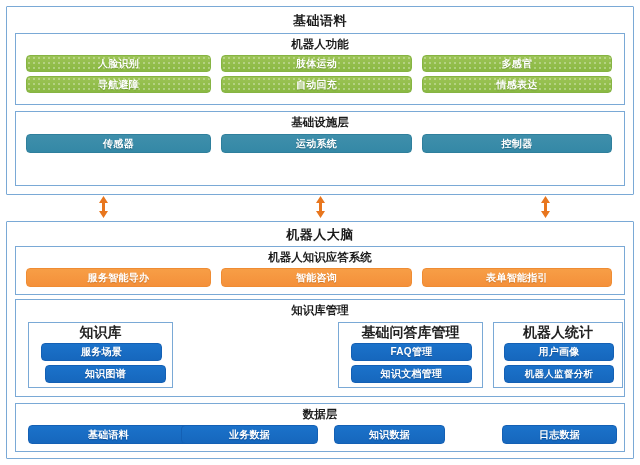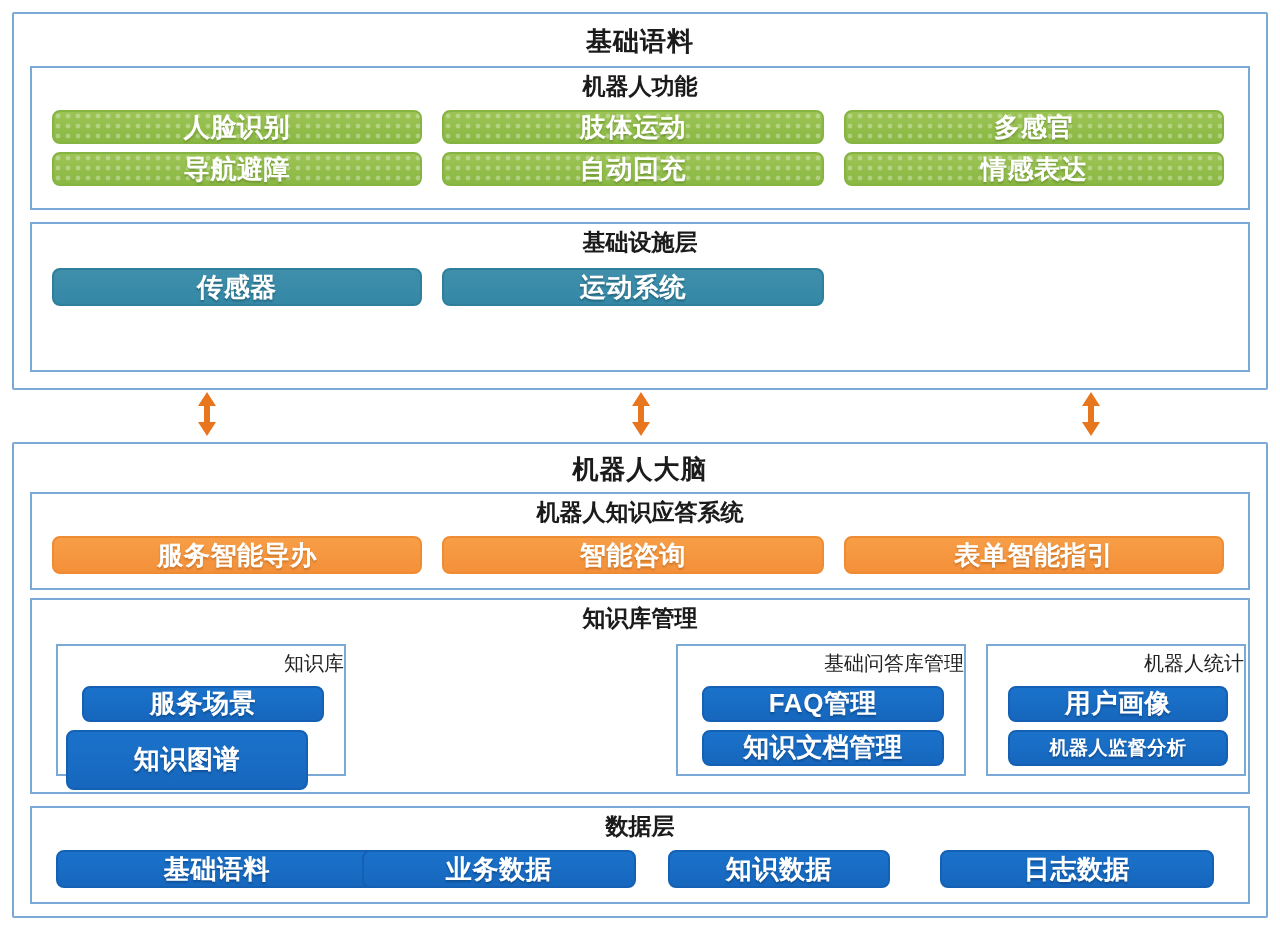--- a/index.html
+++ b/index.html
@@ -51,21 +51,21 @@
   }
 
   
   .chip {
     position: absolute;
     display: flex;
     align-items: center;
     justify-content: center;
     color: #ffffff;
     font-weight: bold;
-    font-size: 13px;
+    font-size: 10px;
     border-radius: 4px;
     box-sizing: border-box;
     text-align: center;
     white-space: nowrap;
     letter-spacing: .3px;
   }
   .chip.green {
     background:
       radial-gradient(circle at 2px 2px, rgba(255,255,255,.30) 1px, rgba(255,255,255,0) 1.4px) 0 0/5px 5px,
       linear-gradient(#9cc455, #8ab843);
@@ -89,26 +89,26 @@
   }
 
   
   .subcard {
     position: absolute;
     border: 1.2px solid #7aa9d6;
     background: #ffffff;
     box-sizing: border-box;
   }
   .subcard-title {
-    text-align: right;
-    font-size: 10px;
+    text-align: center;
+    font-size: 14px;
     color: #222222;
     line-height: 13px;
     padding-top: 3px;
-    font-weight: normal;
+    font-weight: bold;
   }
 
   
   .arrow {
     position: absolute;
     width: 11px;
     height: 22px;
     top: 196px;
   }
 </style>
@@ -129,20 +129,21 @@
     <div class="chip green" style="left:10px; top:42px; width:185px; height:17px;">导航避障</div>
     <div class="chip green" style="left:205px; top:42px; width:191px; height:17px;">自动回充</div>
     <div class="chip green" style="left:406px; top:42px; width:190px; height:17px;">情感表达</div>
   </div>
 
   <div class="group" style="left:8px; top:104px; right:8px; height:75px; width:auto;">
     <div class="group-title">基础设施层</div>
 
     <div class="chip teal" style="left:10px; top:22px; width:185px; height:19px;">传感器</div>
     <div class="chip teal" style="left:205px; top:22px; width:191px; height:19px;">运动系统</div>
+    <div class="chip teal" style="left:406px; top:22px; width:190px; height:19px;">控制器</div>
 
   </div>
 </div>
 
 <div class="arrow" style="left:98px;">
   <svg width="11" height="22" viewBox="0 0 11 22">
     <polygon points="5.5,0 10,7 7,7 7,15 10,15 5.5,22 1,15 4,15 4,7 1,7" fill="#e8761e"></polygon>
   </svg>
 </div>
 <div class="arrow" style="left:315px;">
@@ -167,21 +168,21 @@
     <div class="chip orange" style="left:205px; top:21px; width:191px; height:19px;">智能咨询</div>
     <div class="chip orange" style="left:406px; top:21px; width:190px; height:19px;">表单智能指引</div>
   </div>
 
   <div class="group" style="left:8px; top:77px; right:8px; height:98px; width:auto;">
     <div class="group-title">知识库管理</div>
 
     <div class="subcard" style="left:12px; top:22px; width:145px; height:66px;">
       <div class="subcard-title">知识库</div>
       <div class="chip blue" style="left:12px; top:20px; width:121px; height:18px;">服务场景</div>
-      <div class="chip blue" style="left:4px; top:42px; width:121px; height:30px;">知识图谱</div>
+      <div class="chip blue" style="left:16px; top:42px; width:121px; height:18px;">知识图谱</div>
     </div>
 
 
     <div class="subcard" style="left:322px; top:22px; width:145px; height:66px;">
       <div class="subcard-title">基础问答库管理</div>
       <div class="chip blue" style="left:12px; top:20px; width:121px; height:18px;">FAQ管理</div>
       <div class="chip blue" style="left:12px; top:42px; width:121px; height:18px;">知识文档管理</div>
     </div>
 
     <div class="subcard" style="left:477px; top:22px; width:130px; height:66px;">
@@ -190,15 +191,15 @@
       <div class="chip blue" style="left:10px; top:42px; width:110px; height:18px; font-size:9.5px;">机器人监督分析</div>
     </div>
   </div>
 
   <div class="group" style="left:8px; top:181px; right:8px; height:49px; width:auto;">
     <div class="group-title">数据层</div>
 
     <div class="chip blue" style="left:12px; top:21px; width:161px; height:19px;">基础语料</div>
     <div class="chip blue" style="left:165px; top:21px; width:137px; height:19px;">业务数据</div>
     <div class="chip blue" style="left:318px; top:21px; width:111px; height:19px;">知识数据</div>
-    <div class="chip blue" style="left:454px; top:21px; width:137px; height:19px;">日志数据</div>
+    <div class="chip blue" style="left:486px; top:21px; width:115px; height:19px;">日志数据</div>
   </div>
 </div>
 
 </body></html>

